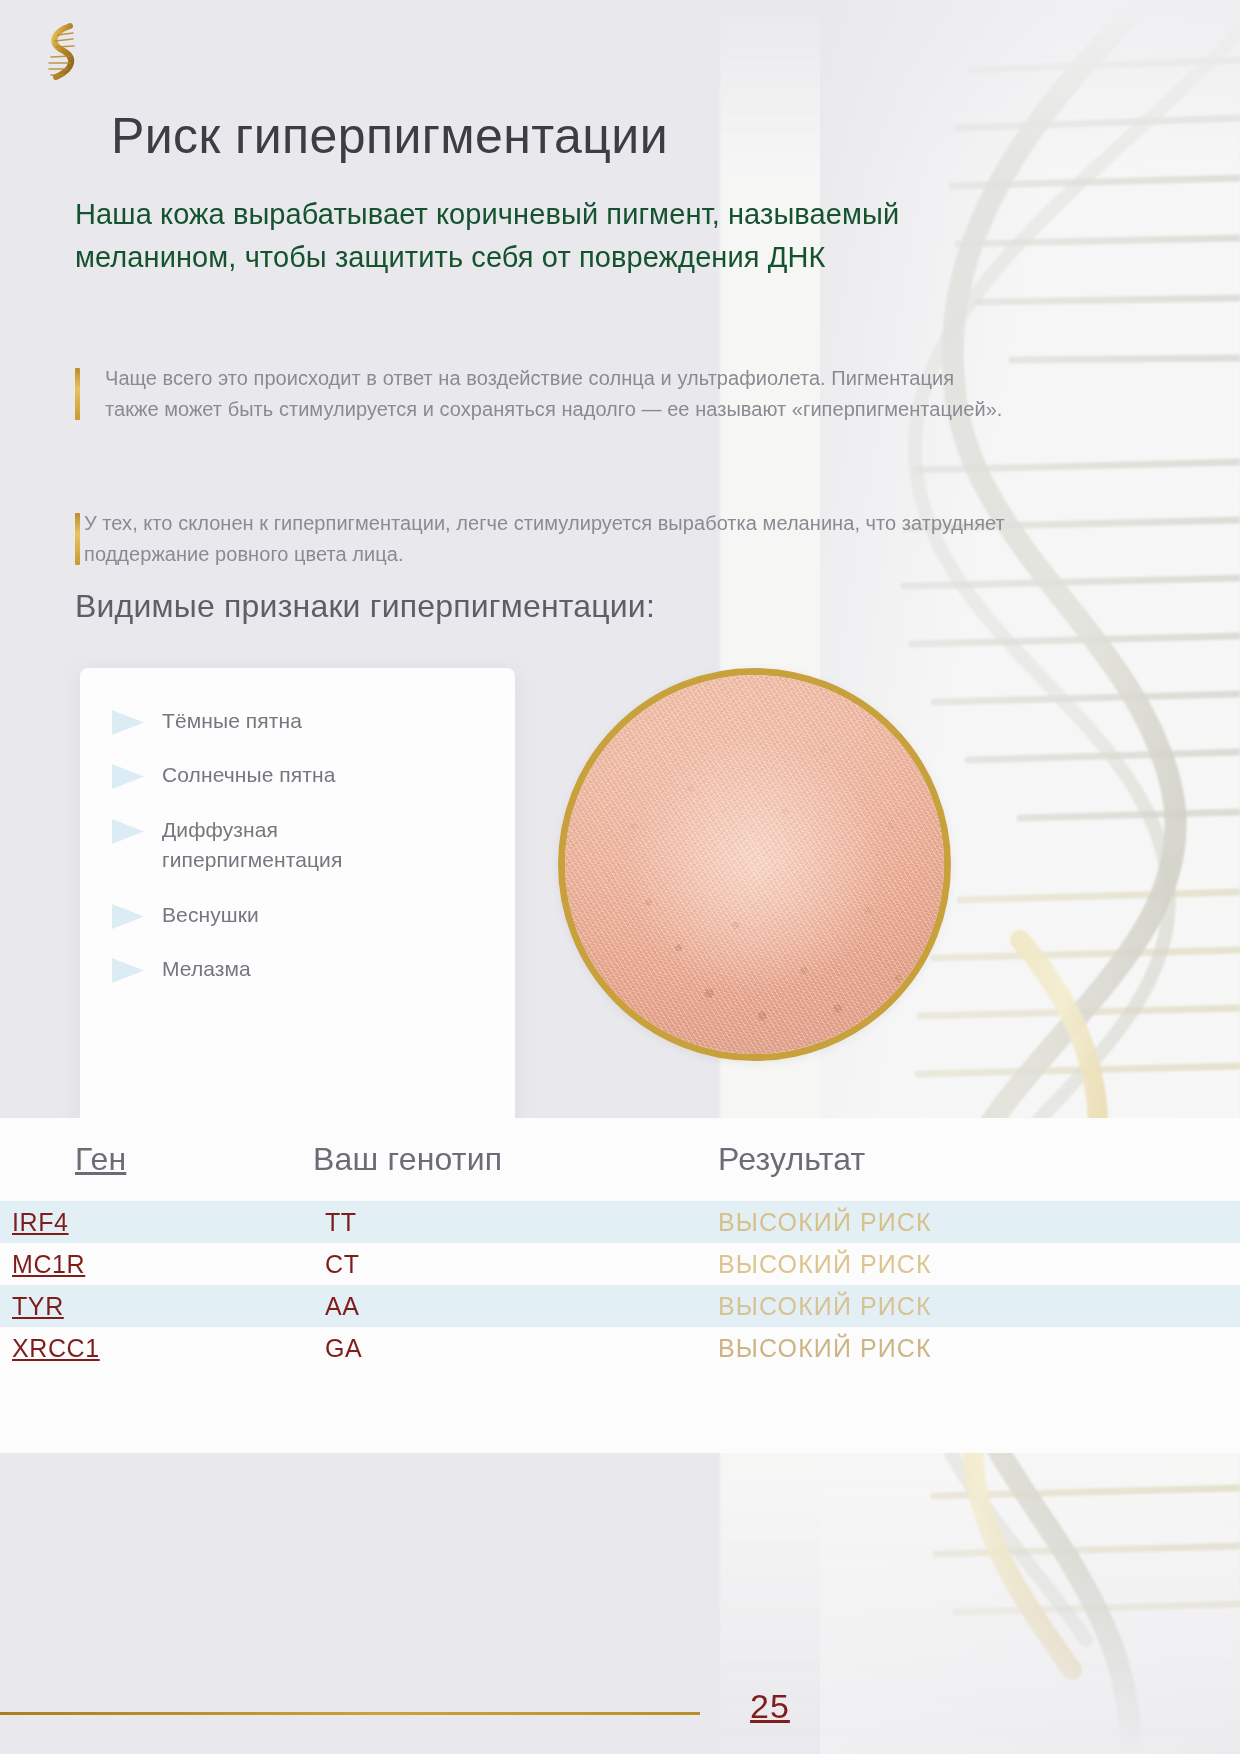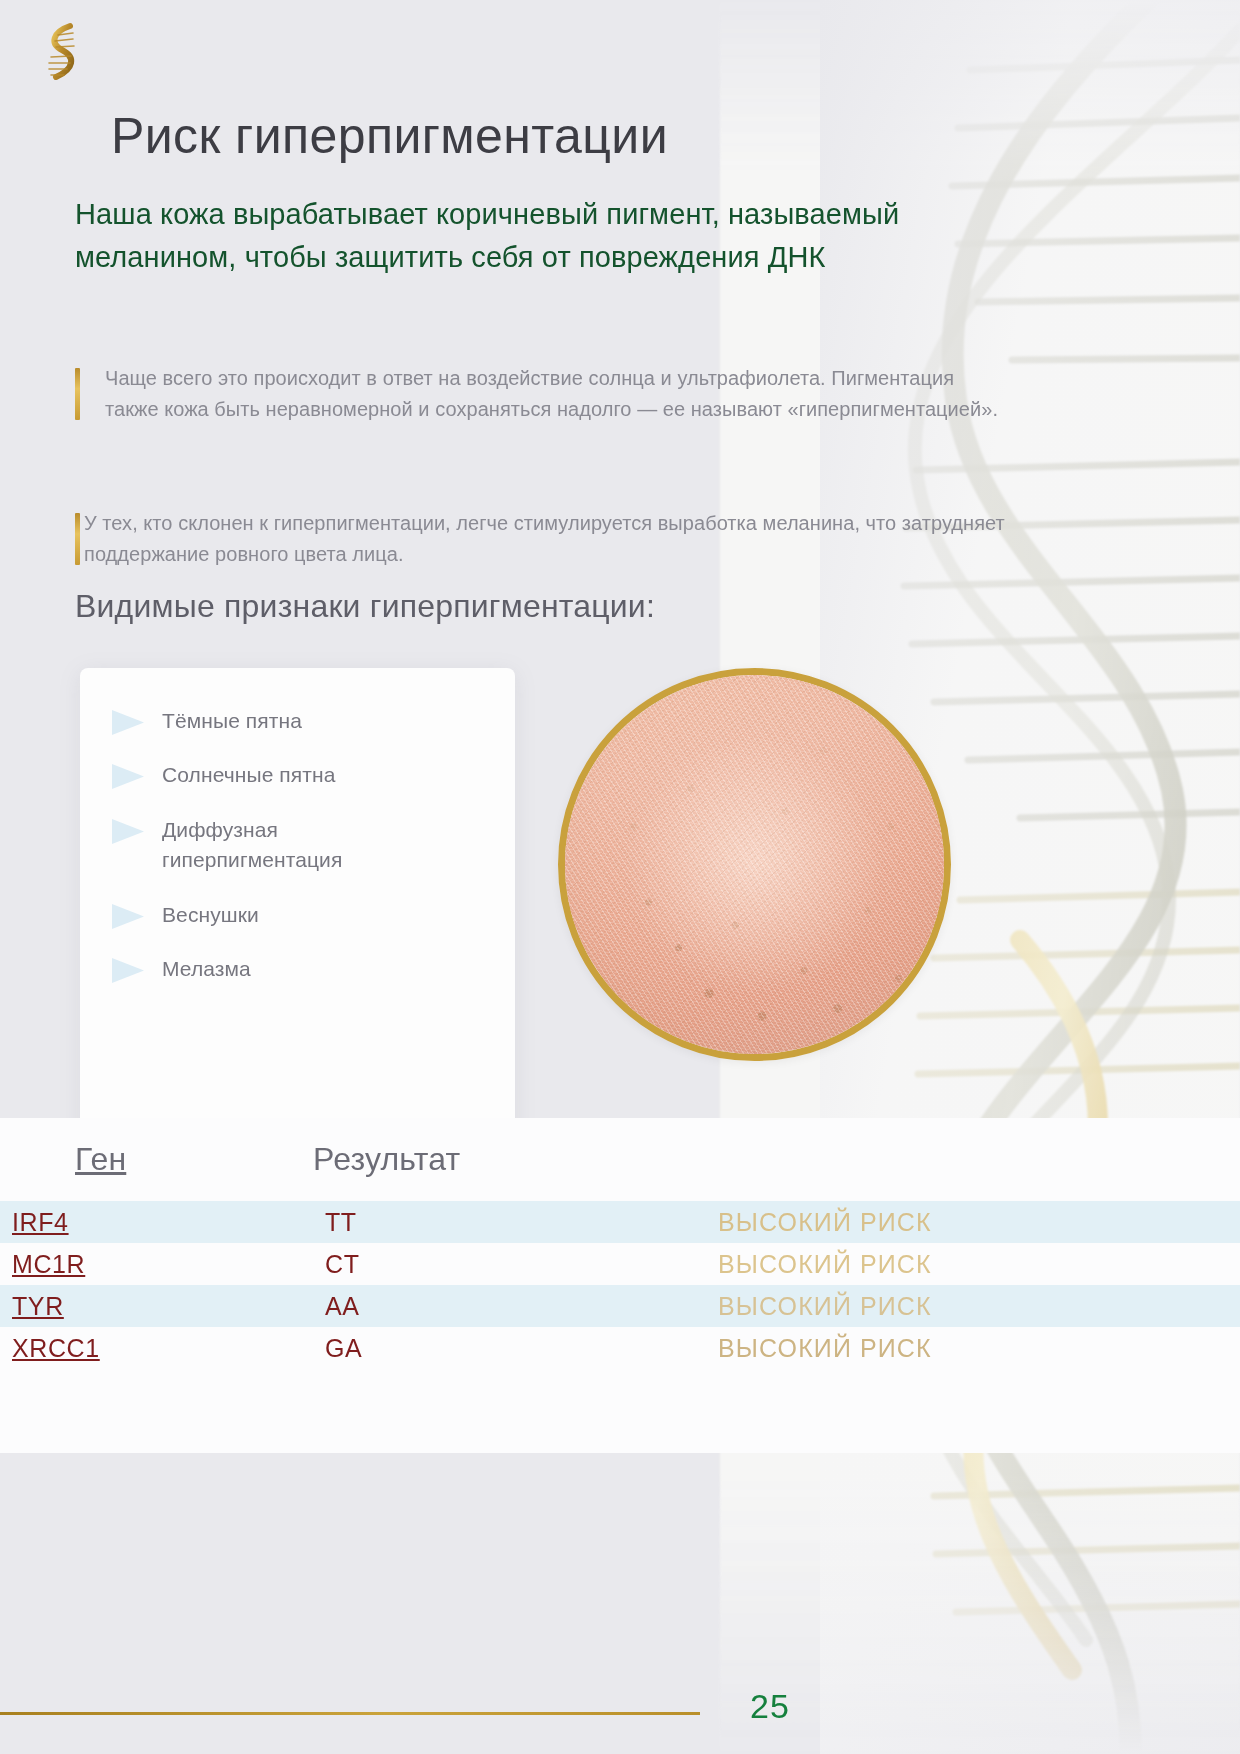--- a/index.html
+++ b/index.html
@@ -145,21 +145,21 @@
 
   
   #footer-rule {
     position:absolute; left:0; top:1712px; width:700px; height:3px;
     background:linear-gradient(90deg,#a8801f 0%,#caa33b 55%,#b98f2a 100%);
     z-index:5;
   }
   #page-number {
     position:absolute; left:735px; top:1687px; width:70px;
     text-align:center; font-size:34px; font-weight:300;
-    color:#15803d; letter-spacing:1px; z-index:5;
+    color:#7f1d1d; letter-spacing:1px; z-index:5;text-decoration:underline;
   }
 </style>
 </head>
 <body>
 
 <svg id="bg-dna" viewBox="0 0 520 1754" aria-hidden="true">
   <defs>
     <linearGradient id="gStrandA" x1="0" y1="0" x2="1" y2="1">
       <stop offset="0%" stop-color="#b9b9a8"></stop>
       <stop offset="45%" stop-color="#cfcfc0"></stop>
@@ -239,21 +239,21 @@
       <line x1="15" y1="35" x2="35" y2="34"></line>
       <line x1="13" y1="41" x2="34" y2="41"></line>
       <line x1="13" y1="47" x2="31" y2="47"></line>
       <line x1="15" y1="53" x2="28" y2="53"></line>
     </g>
   </svg>
 
   <h1 id="title">Риск гиперпигментации</h1>
   <p id="subtitle">Наша кожа вырабатывает коричневый пигмент, называемый меланином, чтобы защитить себя от повреждения ДНК</p>
 
-  <p class="quote" id="quote1">Чаще всего это происходит в ответ на воздействие солнца и ультрафиолета. Пигментация также кожа быть неравномерной и сохраняться надолго — ее называют «гиперпигментацией».</p>
+  <p class="quote" id="quote1">Чаще всего это происходит в ответ на воздействие солнца и ультрафиолета. Пигментация также может быть стимулируется и сохраняться надолго — ее называют «гиперпигментацией».</p>
   <p class="quote" id="quote2">У тех, кто склонен к гиперпигментации, легче стимулируется выработка меланина, что затрудняет поддержание ровного цвета лица.</p>
 
   <h2 id="section-heading">Видимые признаки гиперпигментации:</h2>
 
   <div id="symptom-card">
     <div id="symptom-list">
 
       <div class="symptom-row">
         <svg class="tri" viewBox="0 0 36 27" aria-hidden="true">
           <polygon points="2,1 34,13.5 2,26" fill="#dcecf5"></polygon>
@@ -295,20 +295,21 @@
   <div id="skin-circle">
     <div class="skin"></div>
     <div class="grain"></div>
     <div class="vignette"></div>
   </div>
 
   <div id="table-band">
 
     <div class="trow" id="table-head">
       <div class="c-gene">Ген</div>
+      <div class="c-geno">Ваш генотип</div>
       <div class="c-result">Результат</div>
     </div>
 
     <div class="trow data odd">
       <div class="c-gene">IRF4</div>
       <div class="c-geno">TT</div>
       <div class="c-result" style="color:#d8c08a">ВЫСОКИЙ РИСК</div>
     </div>
 
     <div class="trow data even">

